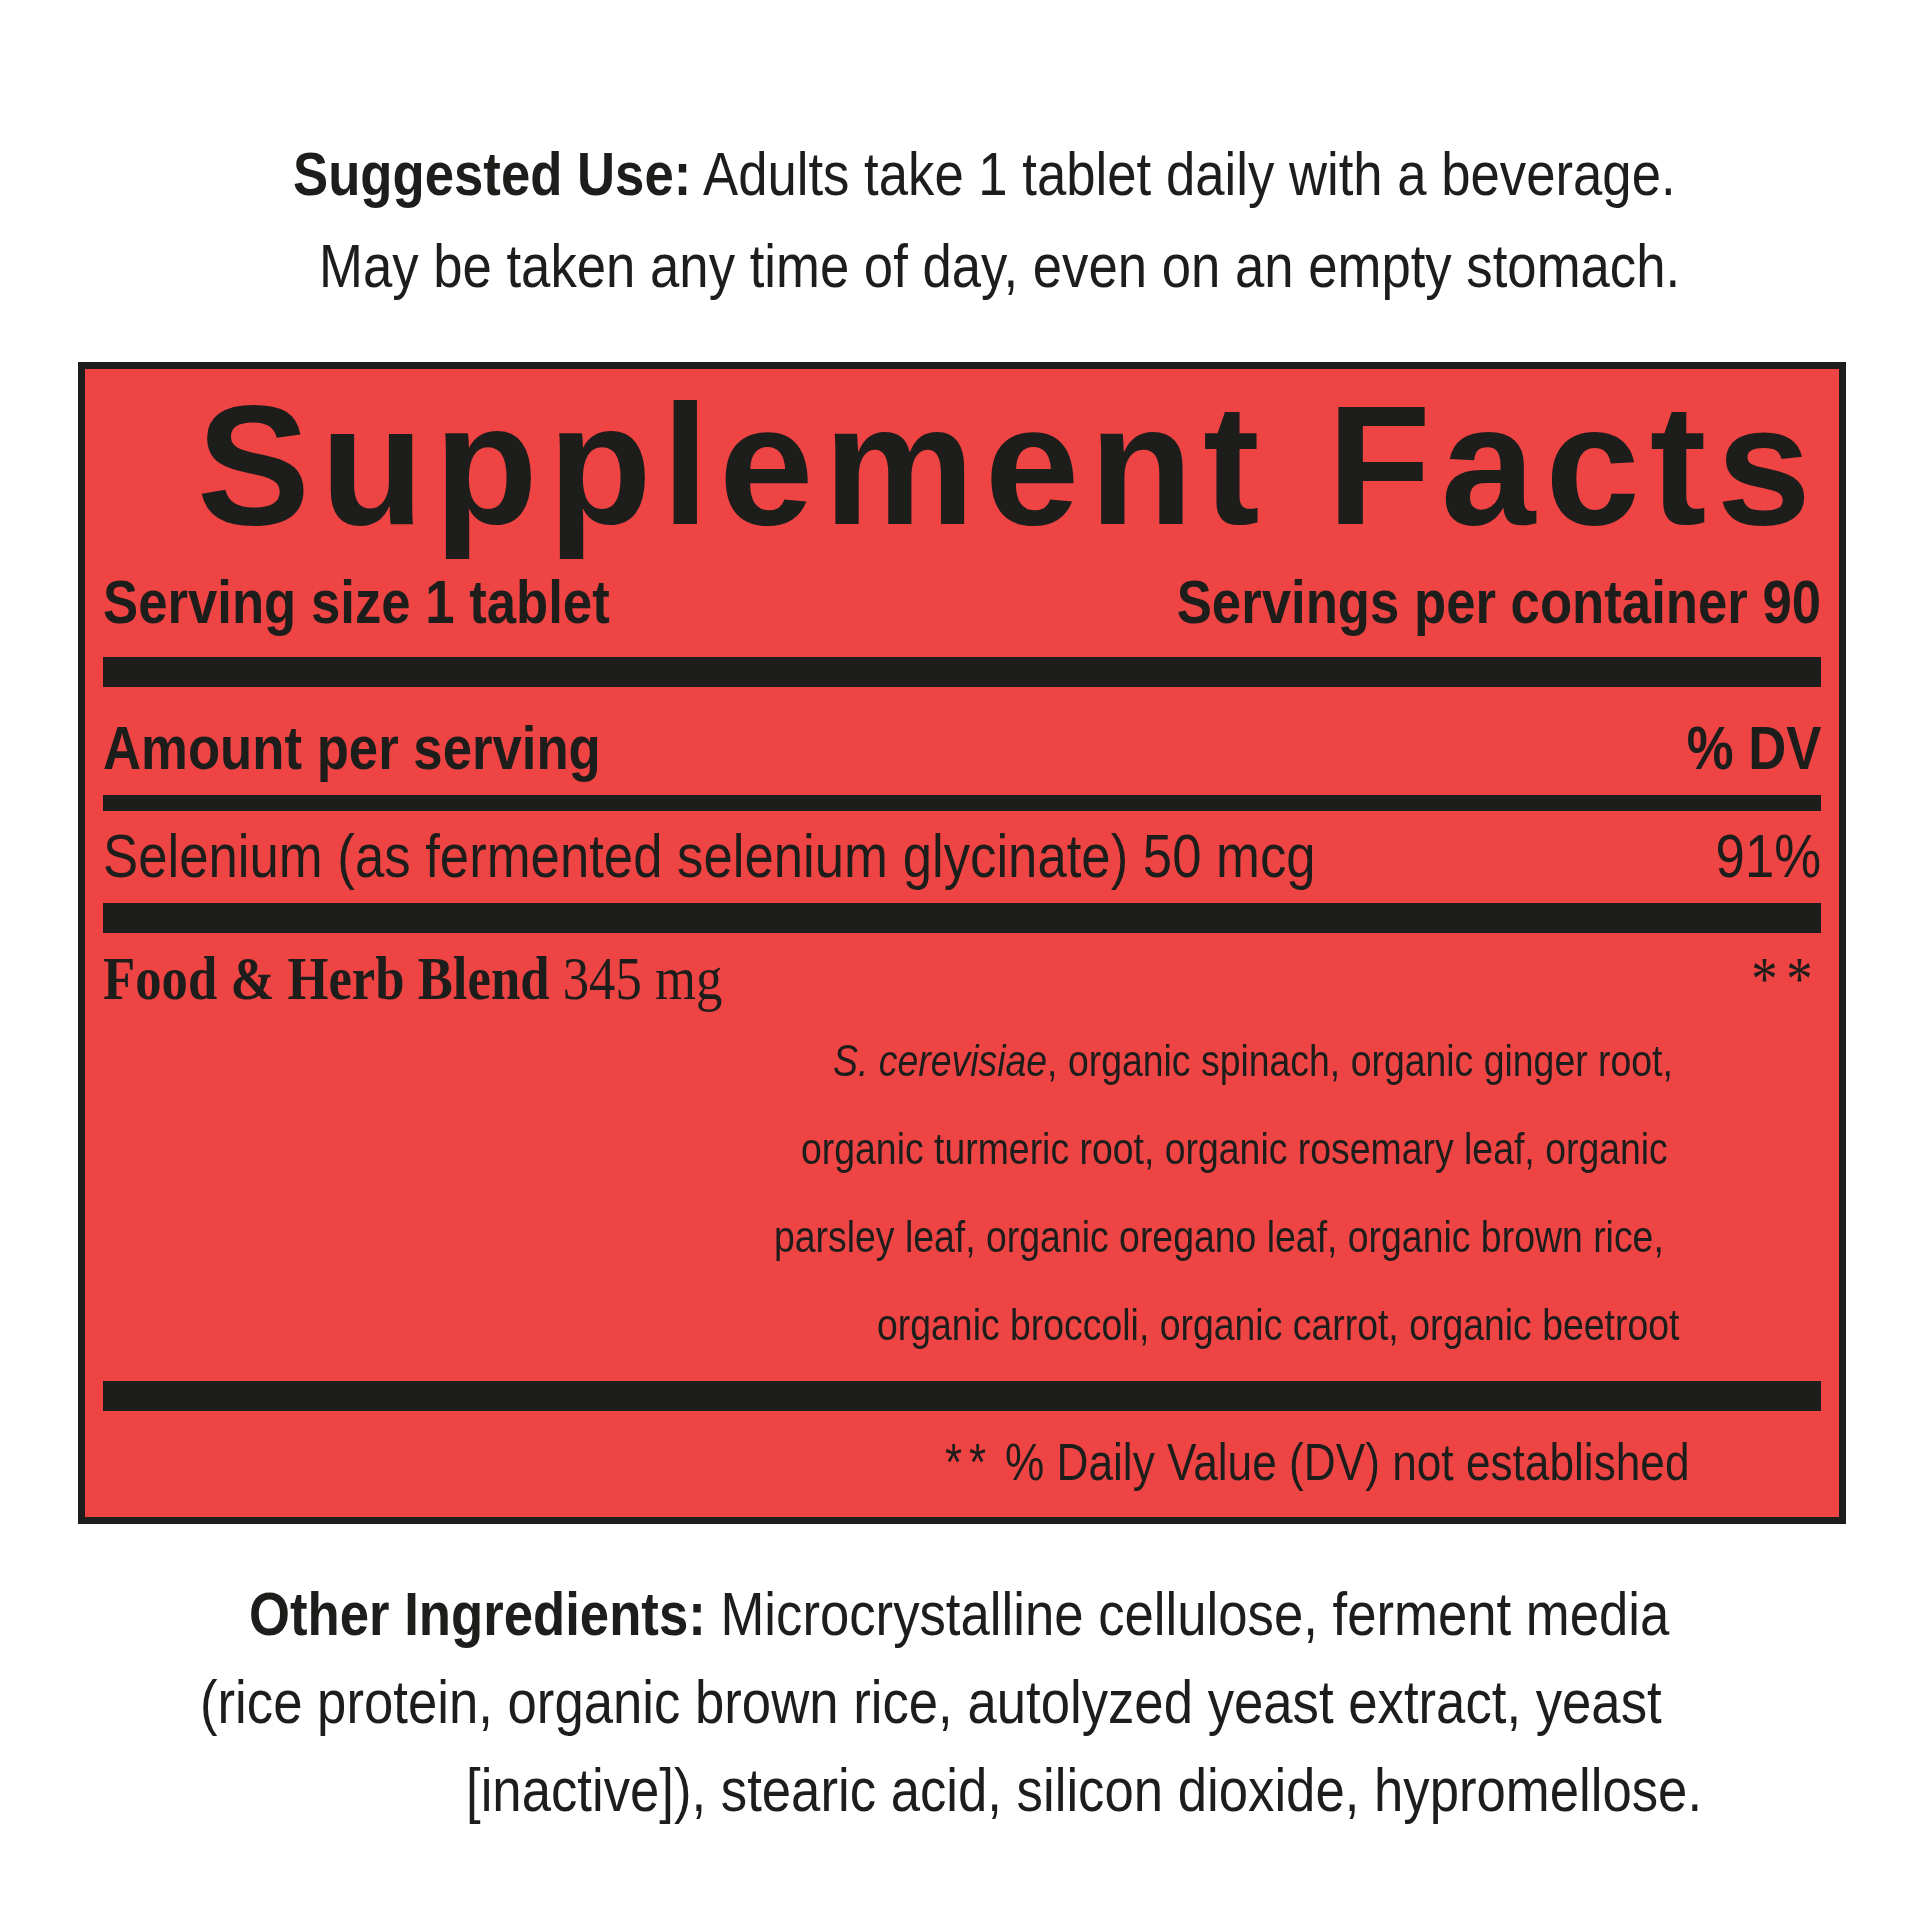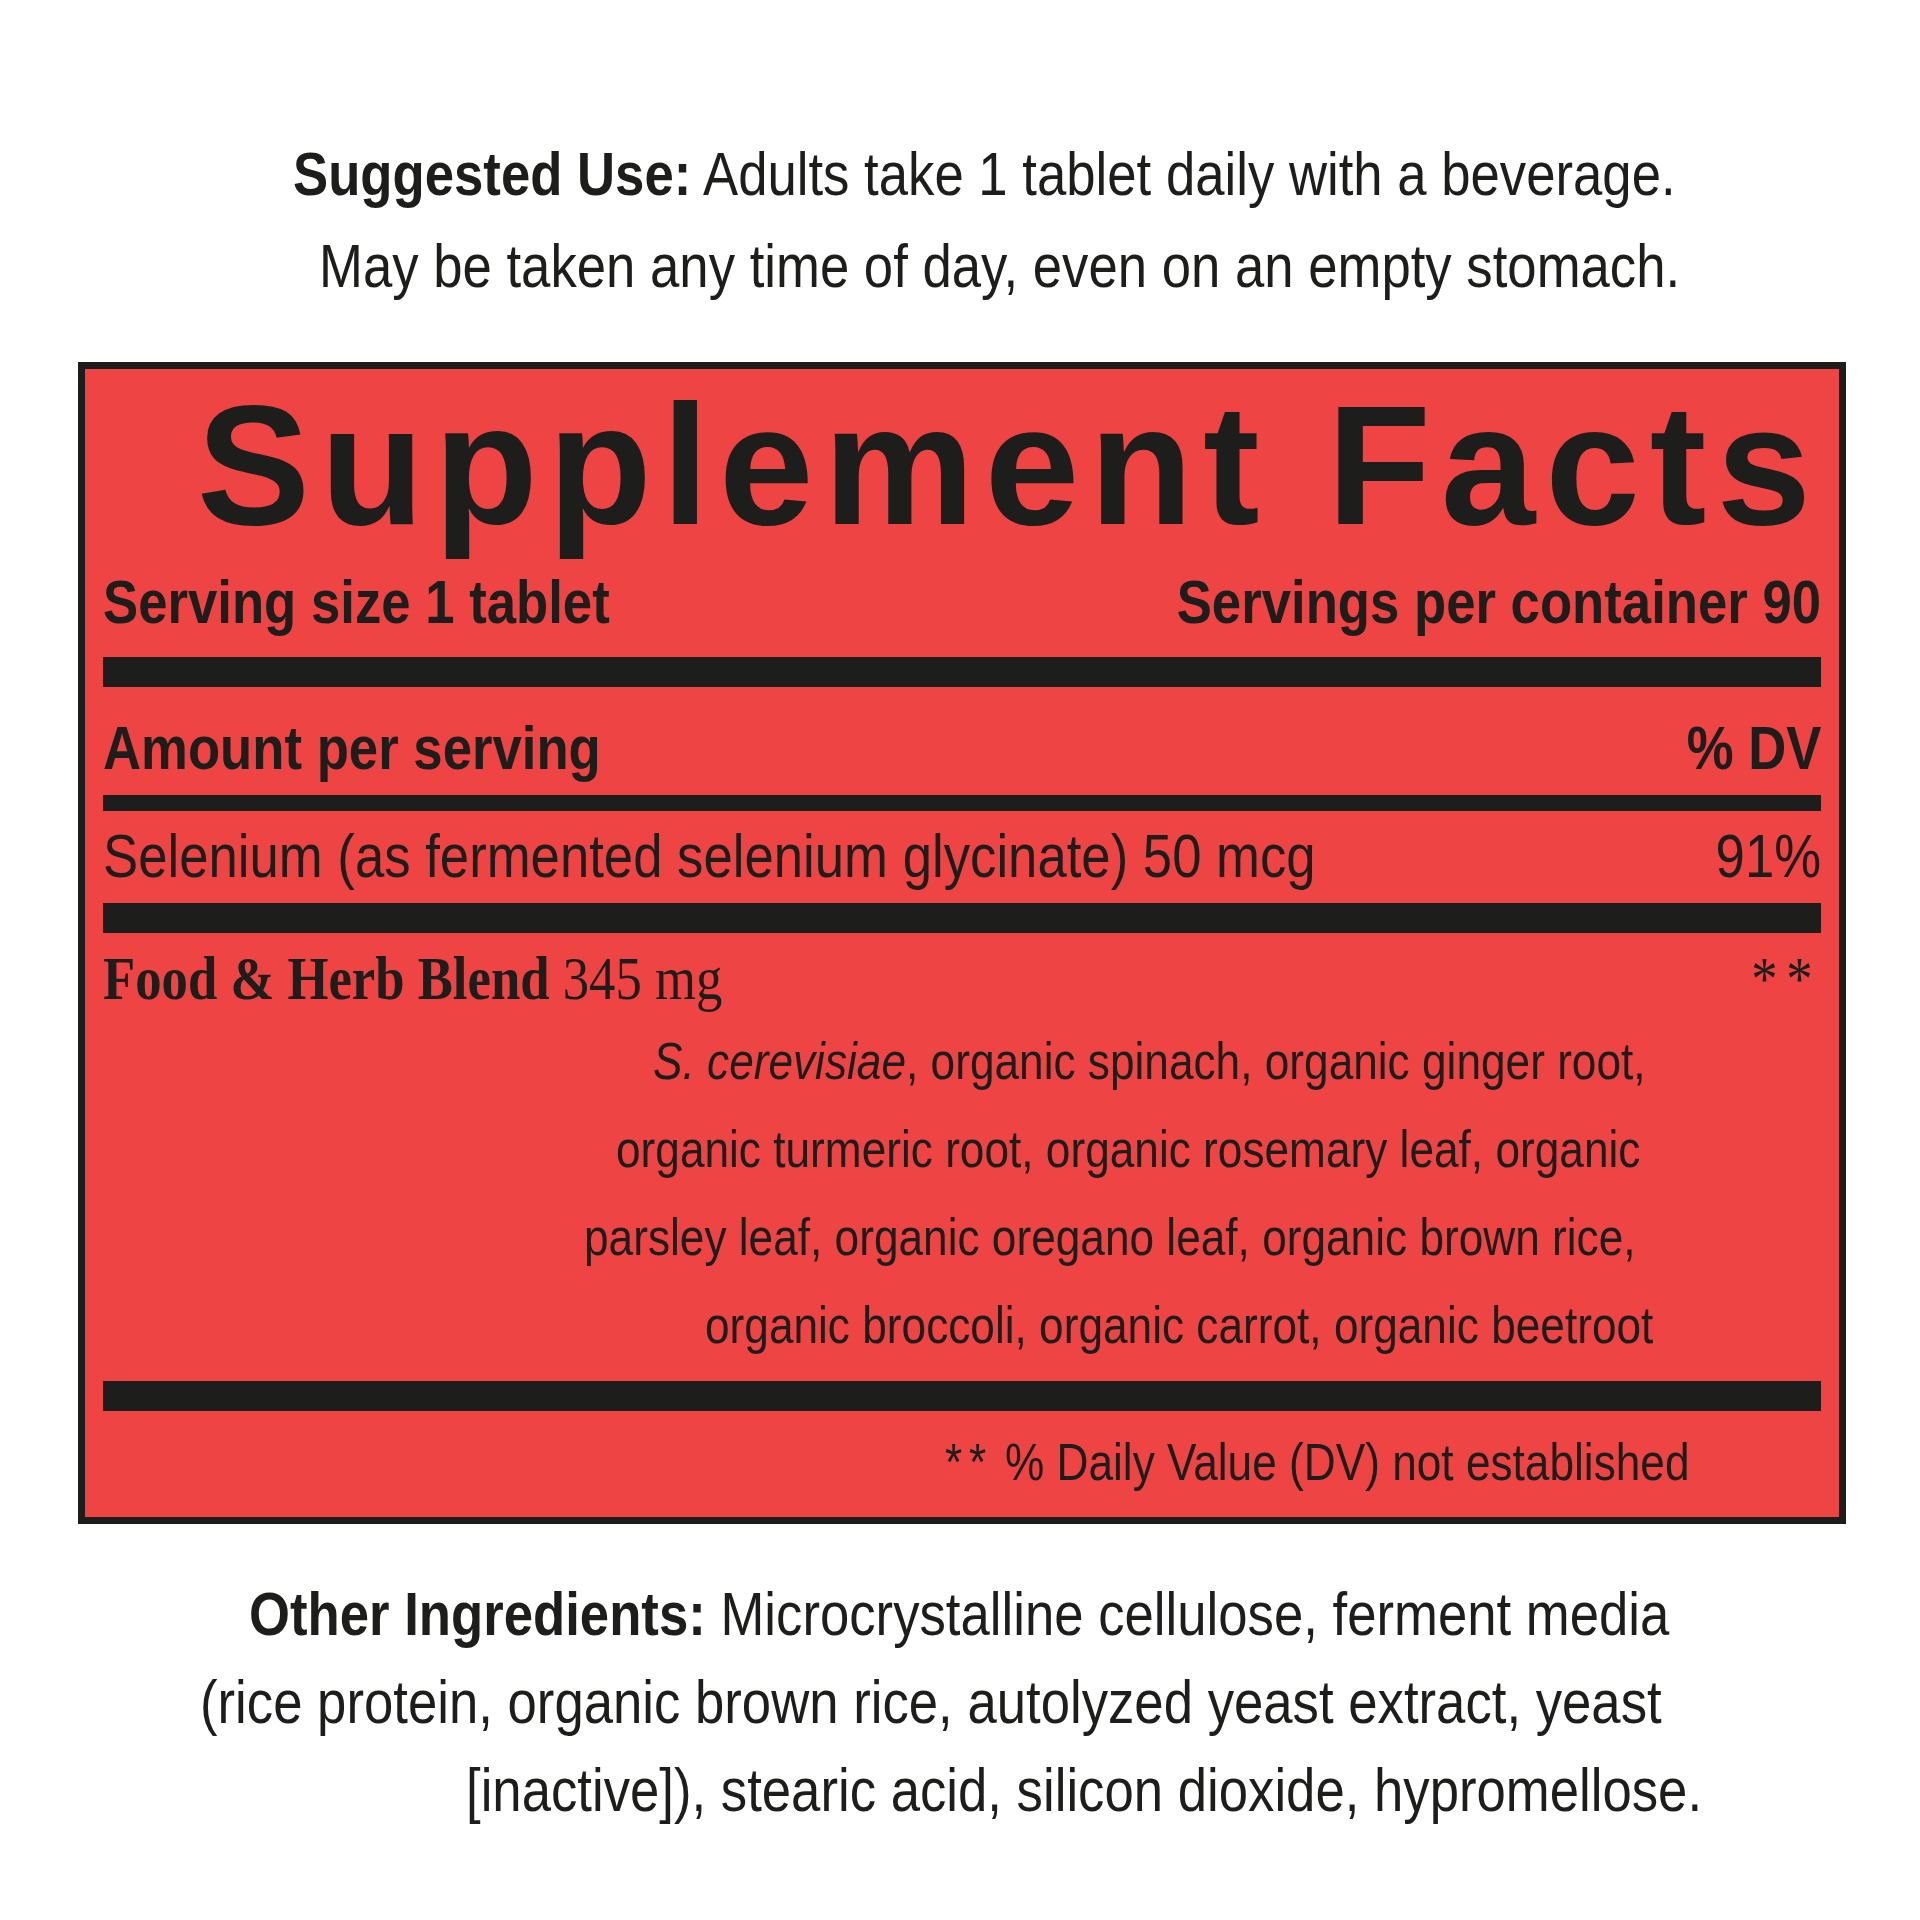--- a/index.html
+++ b/index.html
@@ -35,21 +35,21 @@
   .bar{background:#1d1d1b;}
   .bar.thick{height:30px;}
   .bar.thin{height:16px;}
   .bar1{margin-top:20px;}
   .header-row{margin-top:26px;}
   .bar2{margin-top:12px;}
   .nutrient-row{margin-top:10px;}
   .bar3{margin-top:12px;height:31px;}
   .blend-title-row{margin-top:10px;font-family:Liberation Serif, serif;}
   .stars{letter-spacing:10px;font-size:62px;}
-  .blend-lines{margin-left:60px;font-size:52px;line-height:88px;margin-top:4px;}
+  .blend-lines{margin-left:60px;font-size:44px;line-height:88px;margin-top:4px;}
   .bar4{margin-top:12px;}
   .footnote{margin-top:16px;padding-left:26px;font-size:52px;line-height:70px;}
   .footnote .marker{letter-spacing:8px;margin-right:14px;}
 
   .other{margin:46px 0 0 111px;font-size:62px;line-height:88px;}
 </style>
 </head>
 <body>
 
 <div class="page">

